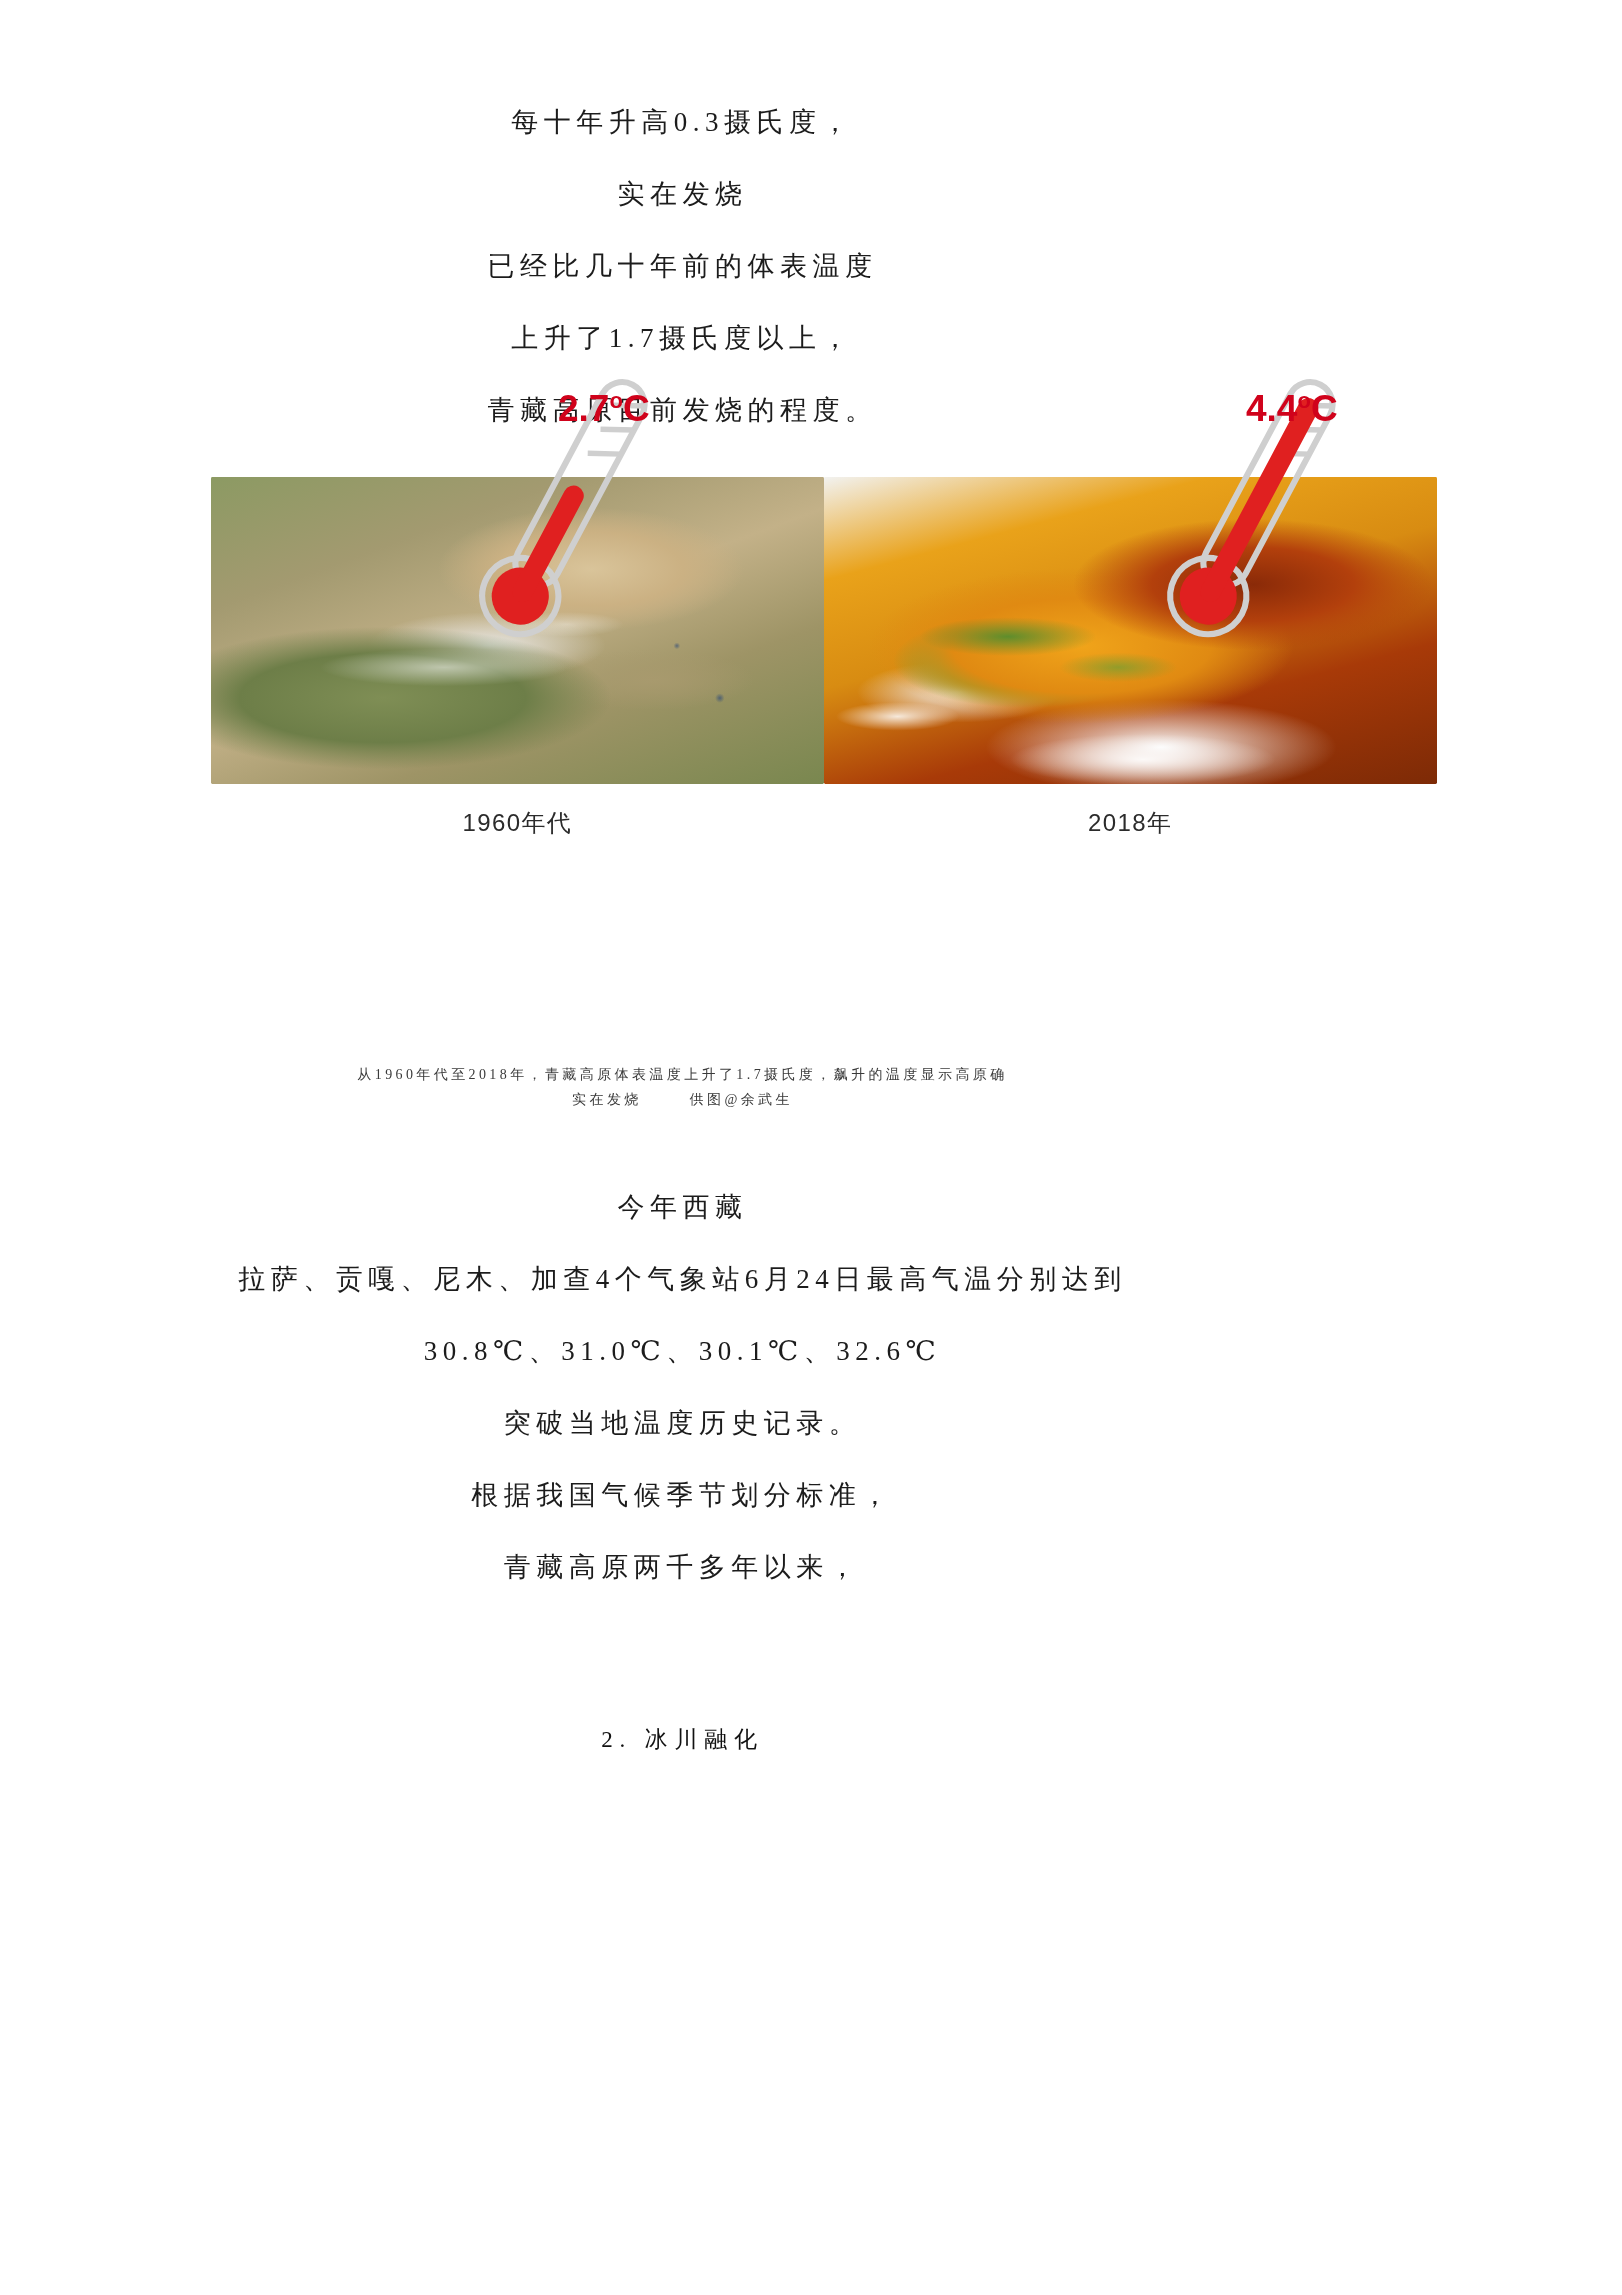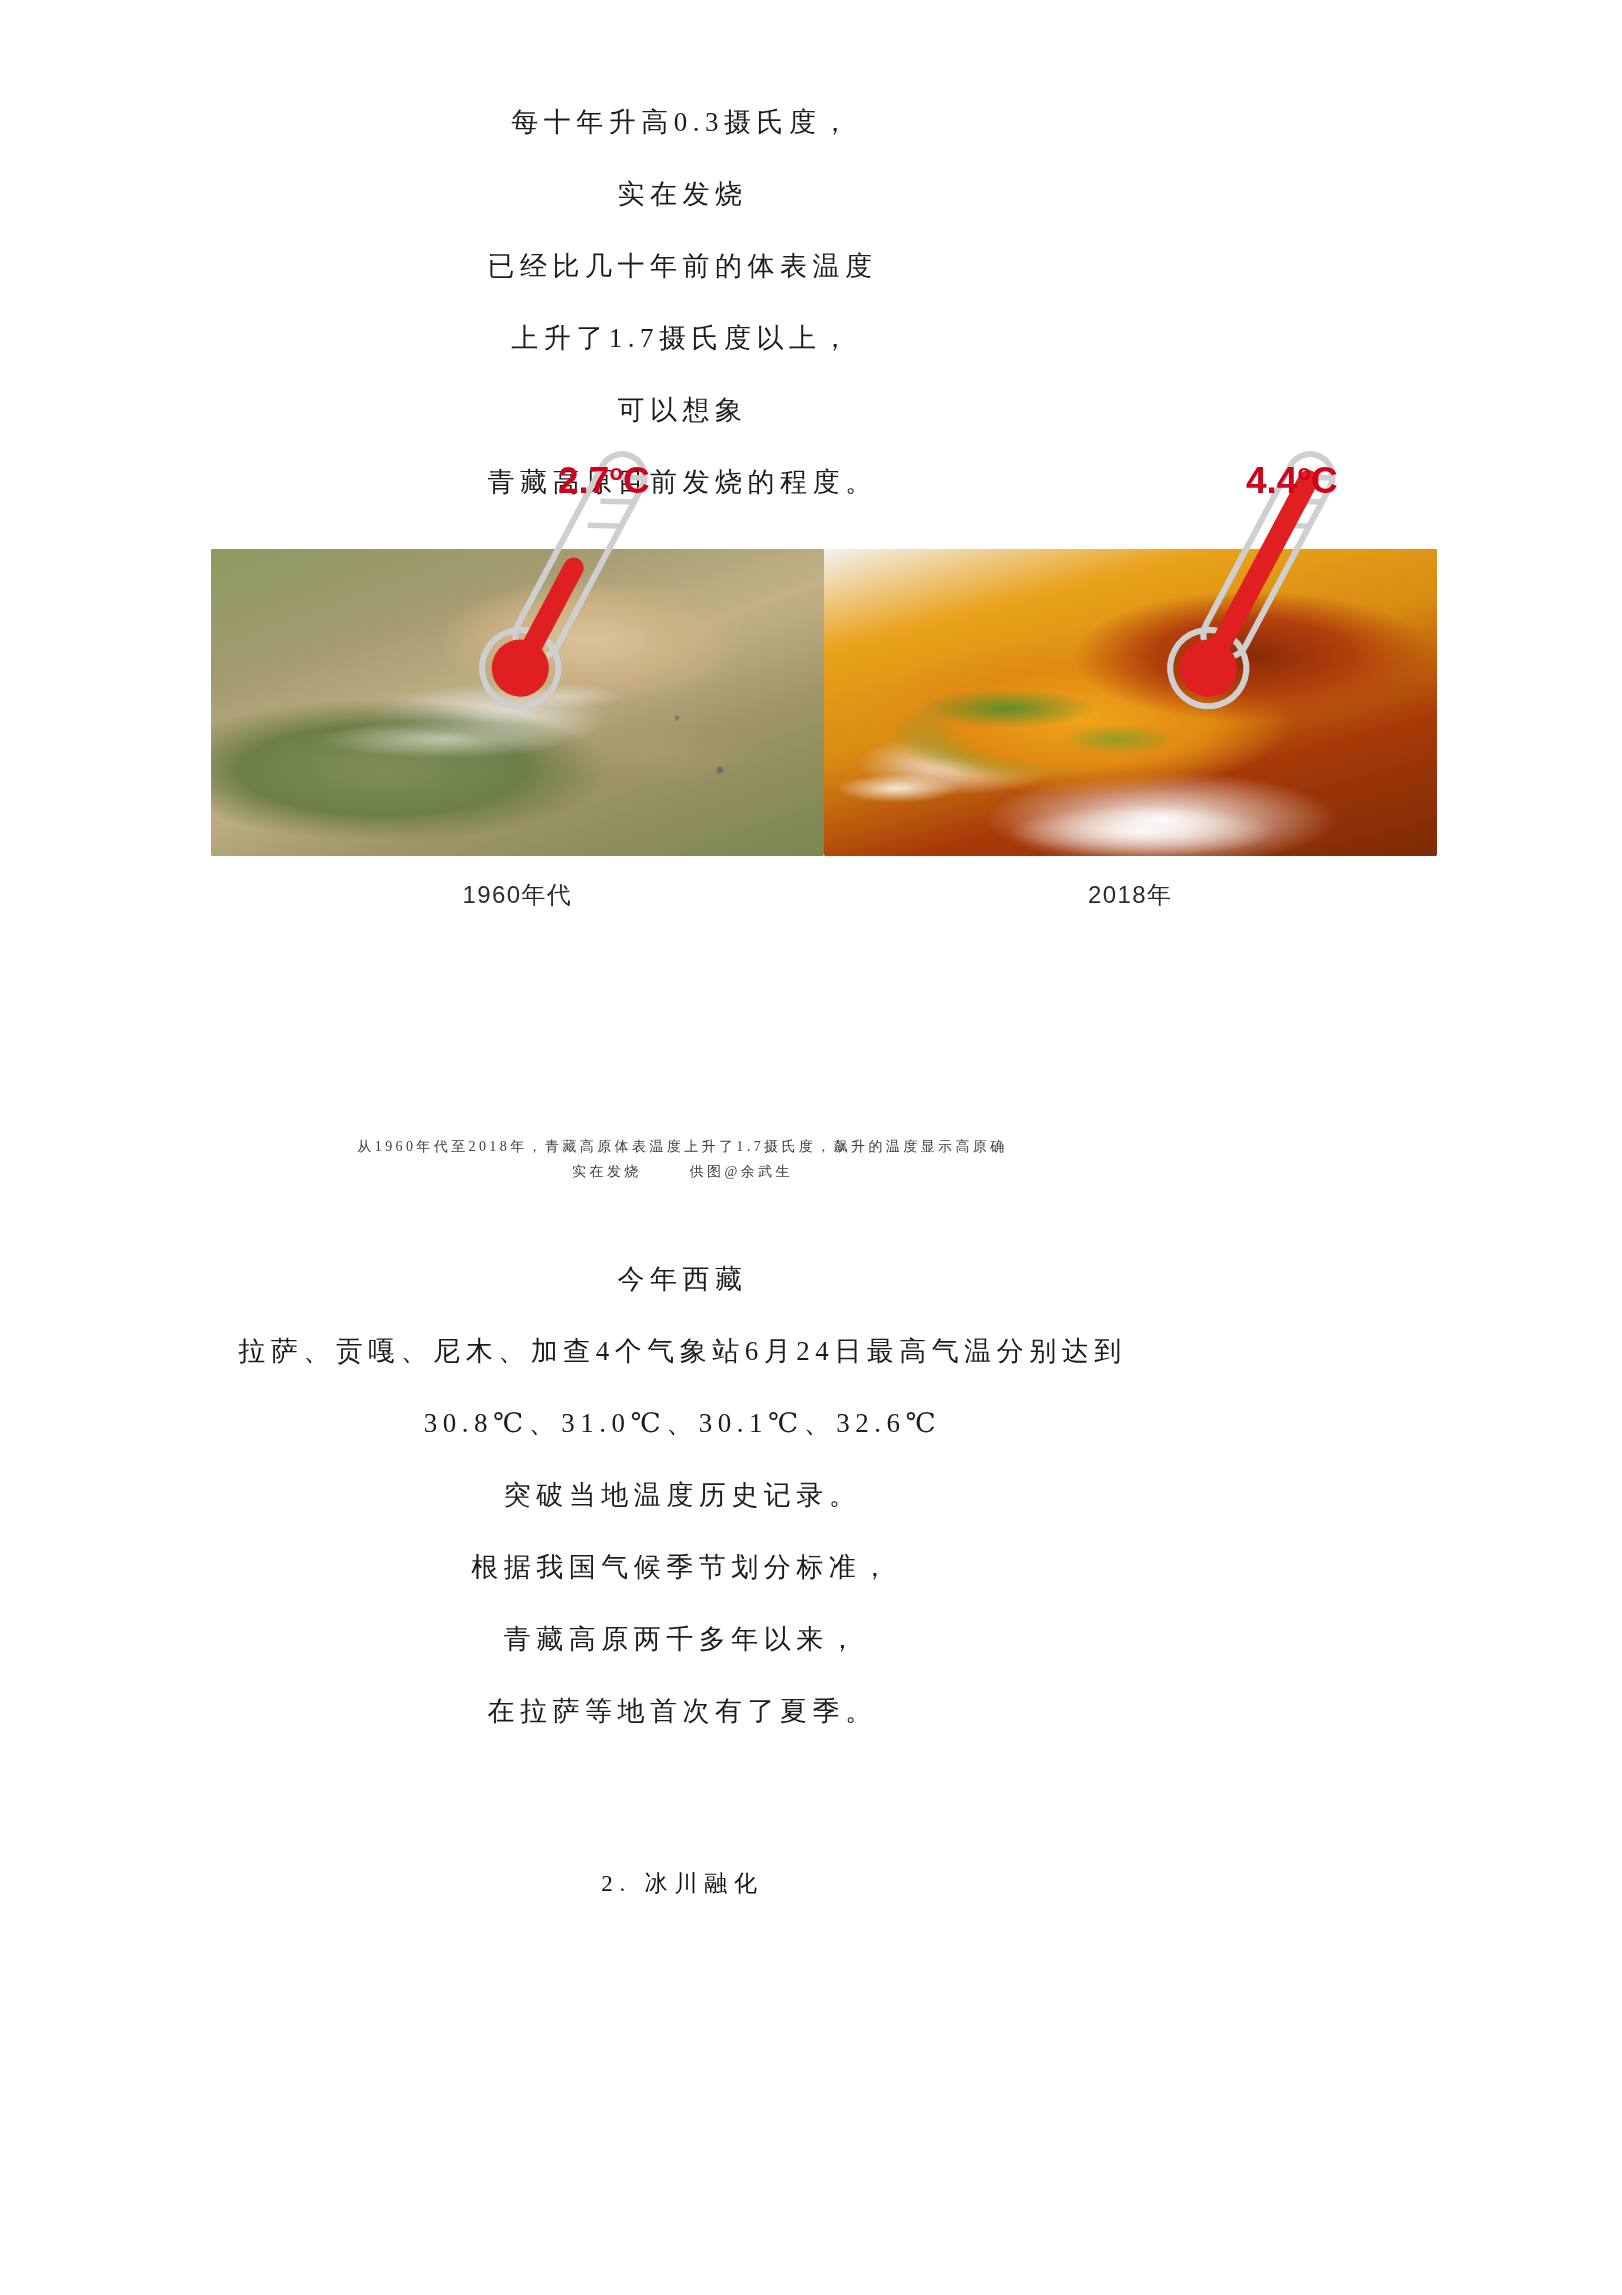--- a/index.html
+++ b/index.html
@@ -150,21 +150,20 @@
 </style>
 </head>
 <body>
 
 <div class="page">
 
   <p class="para first">每十年升高0.3摄氏度，</p>
   <p class="para">实在发烧</p>
   <p class="para">已经比几十年前的体表温度</p>
   <p class="para">上升了1.7摄氏度以上，</p>
-  <p class="para">可以想象</p>
   <p class="para">青藏高原目前发烧的程度。</p>
 
   <div class="figure-block">
 
     <div class="img-row">
 
       <div class="img-card">
         <div class="photo left"></div>
         <div class="caption-year">1960年代</div>
       </div>
@@ -212,19 +211,18 @@
     </div>
   </div>
 
   <div class="section2">
     <p class="para">今年西藏</p>
     <p class="para">拉萨、贡嘎、尼木、加查4个气象站6月24日最高气温分别达到</p>
     <p class="para">30.8℃、31.0℃、30.1℃、32.6℃</p>
     <p class="para">突破当地温度历史记录。</p>
     <p class="para">根据我国气候季节划分标准，</p>
     <p class="para">青藏高原两千多年以来，</p>
-    <p class="para">在拉萨等地首次有了夏季。</p>
   </div>
 
   <div class="heading">2. 冰川融化</div>
 
 </div>
 
 
 </body></html>

